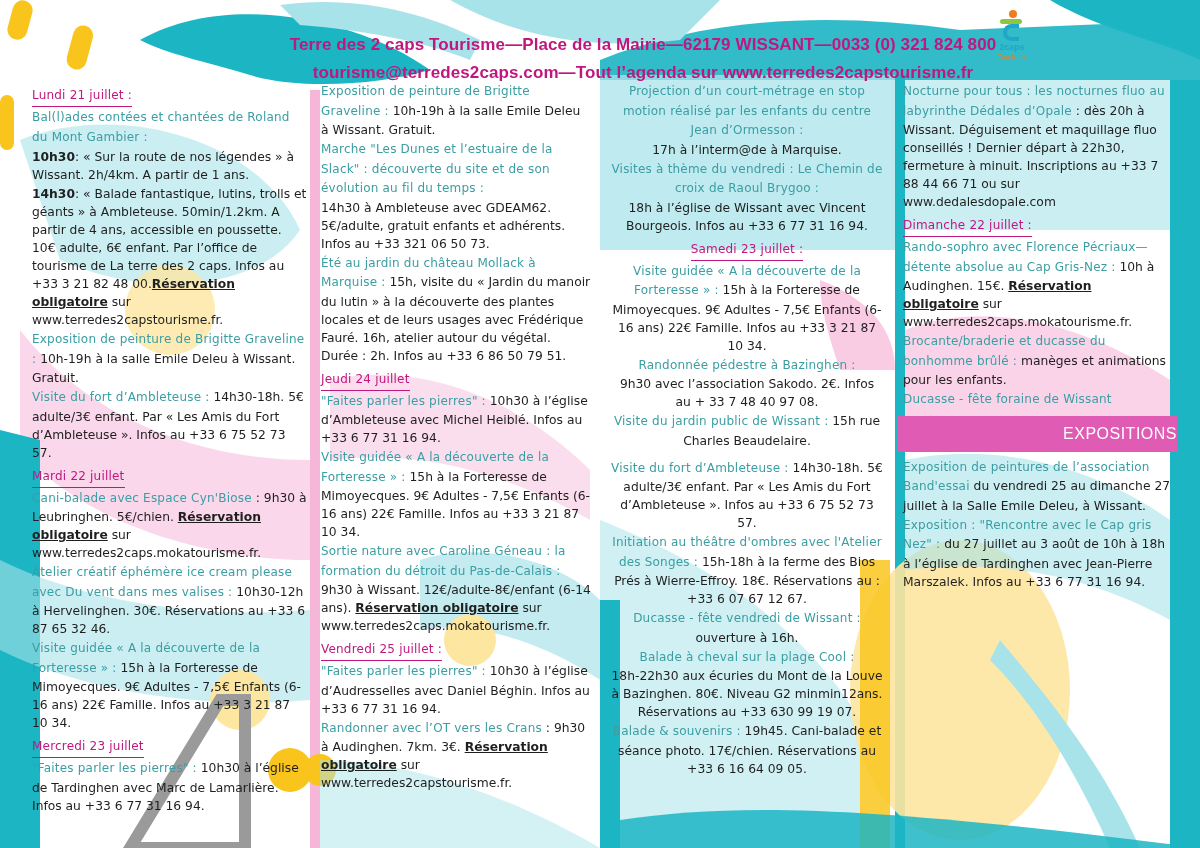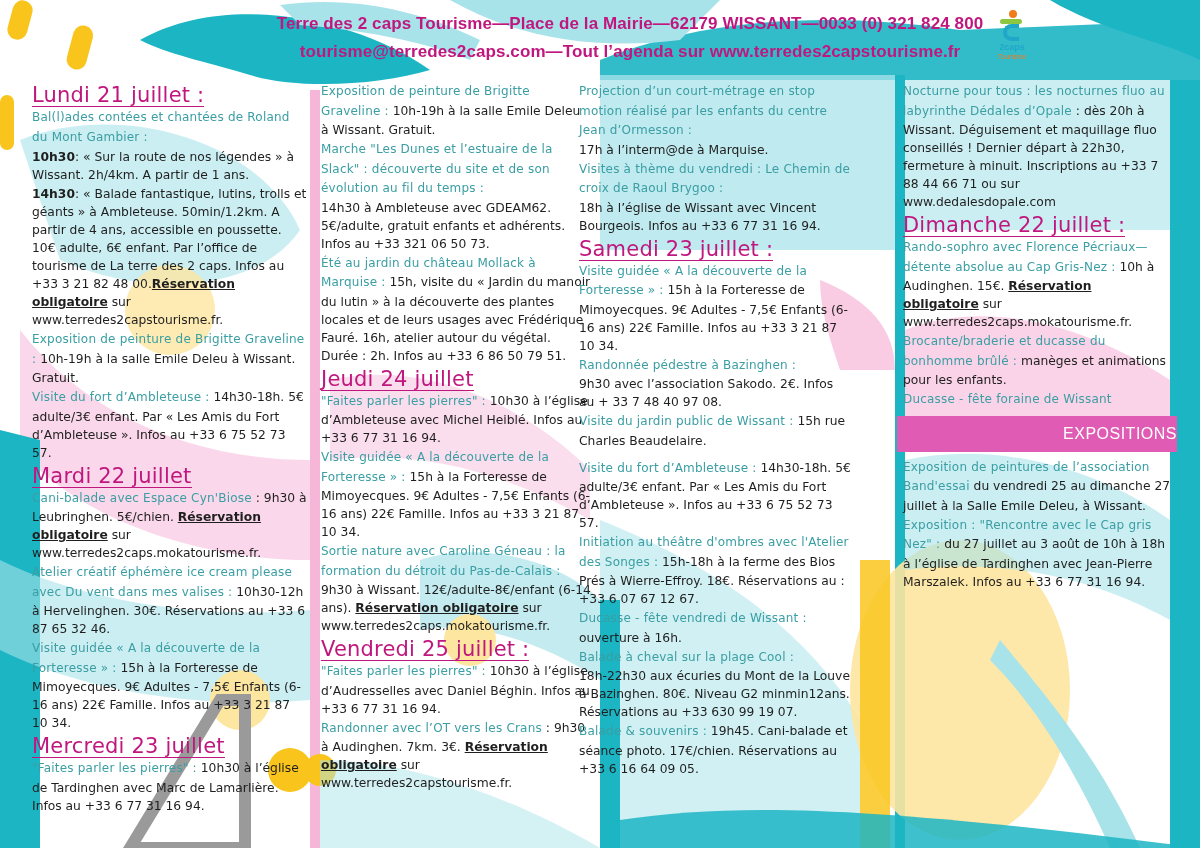--- a/index.html
+++ b/index.html
@@ -13,23 +13,23 @@
   
   .bg { position: absolute; inset: 0; z-index: 0; overflow: hidden; }
   .bg svg { position: absolute; inset: 0; width: 1200px; height: 848px; }
 
   
   .header {
     position: absolute; left: 0; top: 0; width: 1200px; height: 76px; z-index: 2;
     text-align: center;
   }
   .header .line1, .header .line2 {
-    position: absolute; left: 230px; width: 800px; text-align: center;
+    position: absolute; left: 243px; width: 800px; text-align: center;
     color: #c0177f; font-family: "Liberation Sans", sans-serif; font-weight: bold;
-    font-size: 17px; letter-spacing: 0.1px;
+    font-size: 17px; letter-spacing: 0.1px; margin-top: 21px;
   }
   .header .line1 { top: 14px; }
   .header .line2 { top: 42px; }
   .logo {
     position: absolute; left: 990px; top: 8px; width: 44px; height: 62px; z-index: 3;
     display: flex; flex-direction: column; align-items: center;
   }
   .logo .mark { width: 30px; height: 34px; position: relative; }
   .logo .mark .dot { position: absolute; left: 12px; top: 2px; width: 8px; height: 8px; border-radius: 50%; background: #f07c1c; }
   .logo .mark .arm { position: absolute; left: 3px; top: 11px; width: 22px; height: 5px; border-radius: 3px; background: #8dc63f; }
@@ -37,25 +37,25 @@
   .logo .brand { font-size: 9px; font-weight: bold; color: #1fa7c8; font-family: "Liberation Sans", sans-serif; line-height: 10px; }
   .logo .sub { font-size: 7px; color: #f07c1c; font-family: "Liberation Sans", sans-serif; line-height: 9px; }
 
   
   .col {
     position: absolute; top: 82px; z-index: 2;
     font-size: 12.3px; line-height: 18px;
   }
   .col1 { left: 32px; width: 276px; }
   .col2 { left: 321px; width: 270px; }
-  .col3 { left: 579px; width: 272px; }
+  .col3 { left: 611px; width: 272px; text-align: center; }
   .col4 { left: 903px; width: 268px; }
 
   .day {
-    display: inline-block; color: #c0177f; font-size: 21px; line-height: 22px;
+    display: inline-block; color: #c0177f; font-size: 12px; line-height: 22px;
     border-bottom: 1px solid #c0177f; margin-top: 2px; margin-bottom: 1px;
     font-family: "DejaVu Sans", sans-serif; letter-spacing: 0.2px;
   }
   .event { margin-bottom: 1px; }
   .etitle { color: #3a9ea3; font-size: 12px; line-height: 19.5px; letter-spacing: 0.2px; }
   .edesc { color: #1f1f1f; font-size: 12.3px; }
   .lbl { font-weight: bold; }
   .resa { font-weight: bold; text-decoration: underline; text-decoration-thickness: 1px; }
   .gap { height: 8px; }
 

